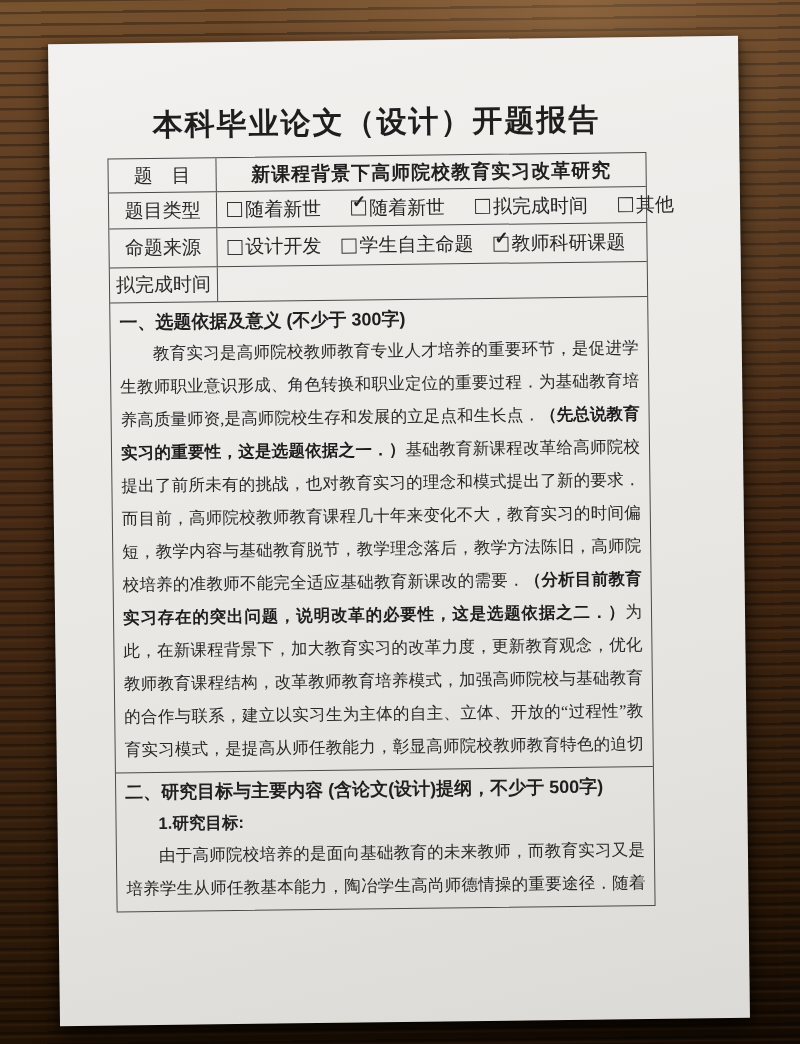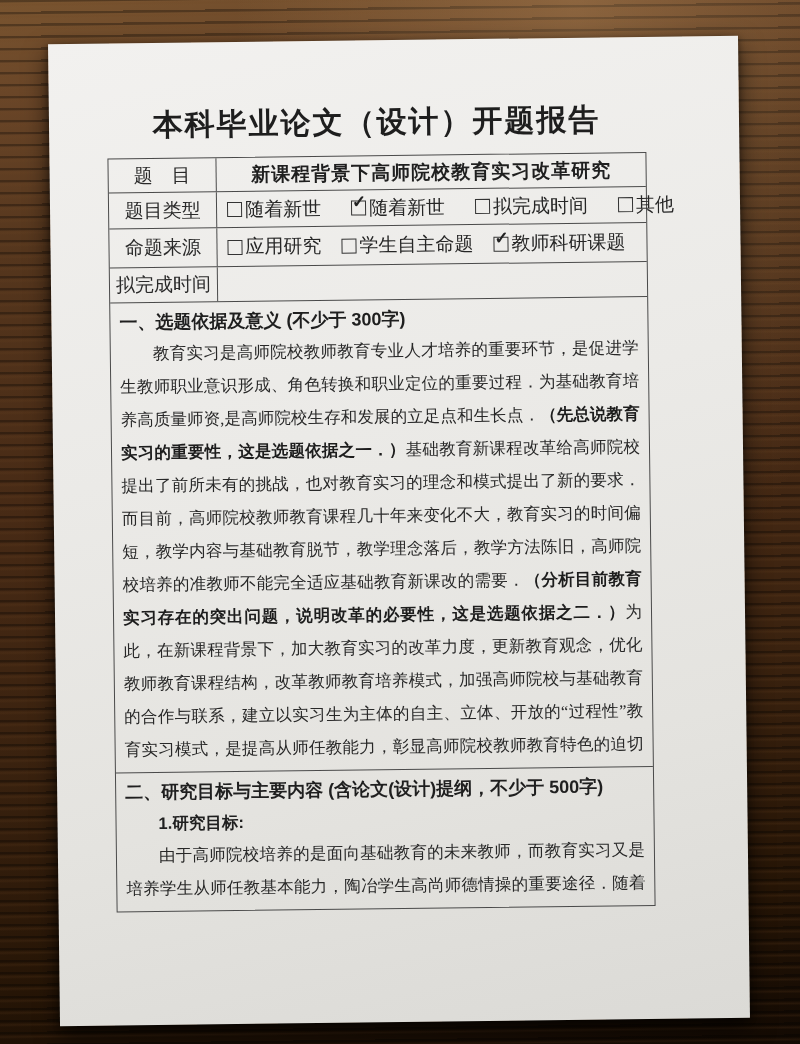--- a/index.html
+++ b/index.html
@@ -115,21 +115,21 @@
                 <span>其他</span>
               </span>
             </div>
         </div>
 
         <div class="row r3">
           <div class="cell label-cell">命题来源</div>
           <div class="cell value-cell opts gap-narrow">
               <span class="opt">
                 <span class="cbox"></span>
-                <span>应用研究</span>
+                <span>设计开发</span>
               </span>
               <span class="opt">
                 <span class="cbox"></span>
                 <span>学生自主命题</span>
               </span>
               <span class="opt">
                 <span class="cbox checked"></span>
                 <span>教师科研课题</span>
               </span>
             </div>

